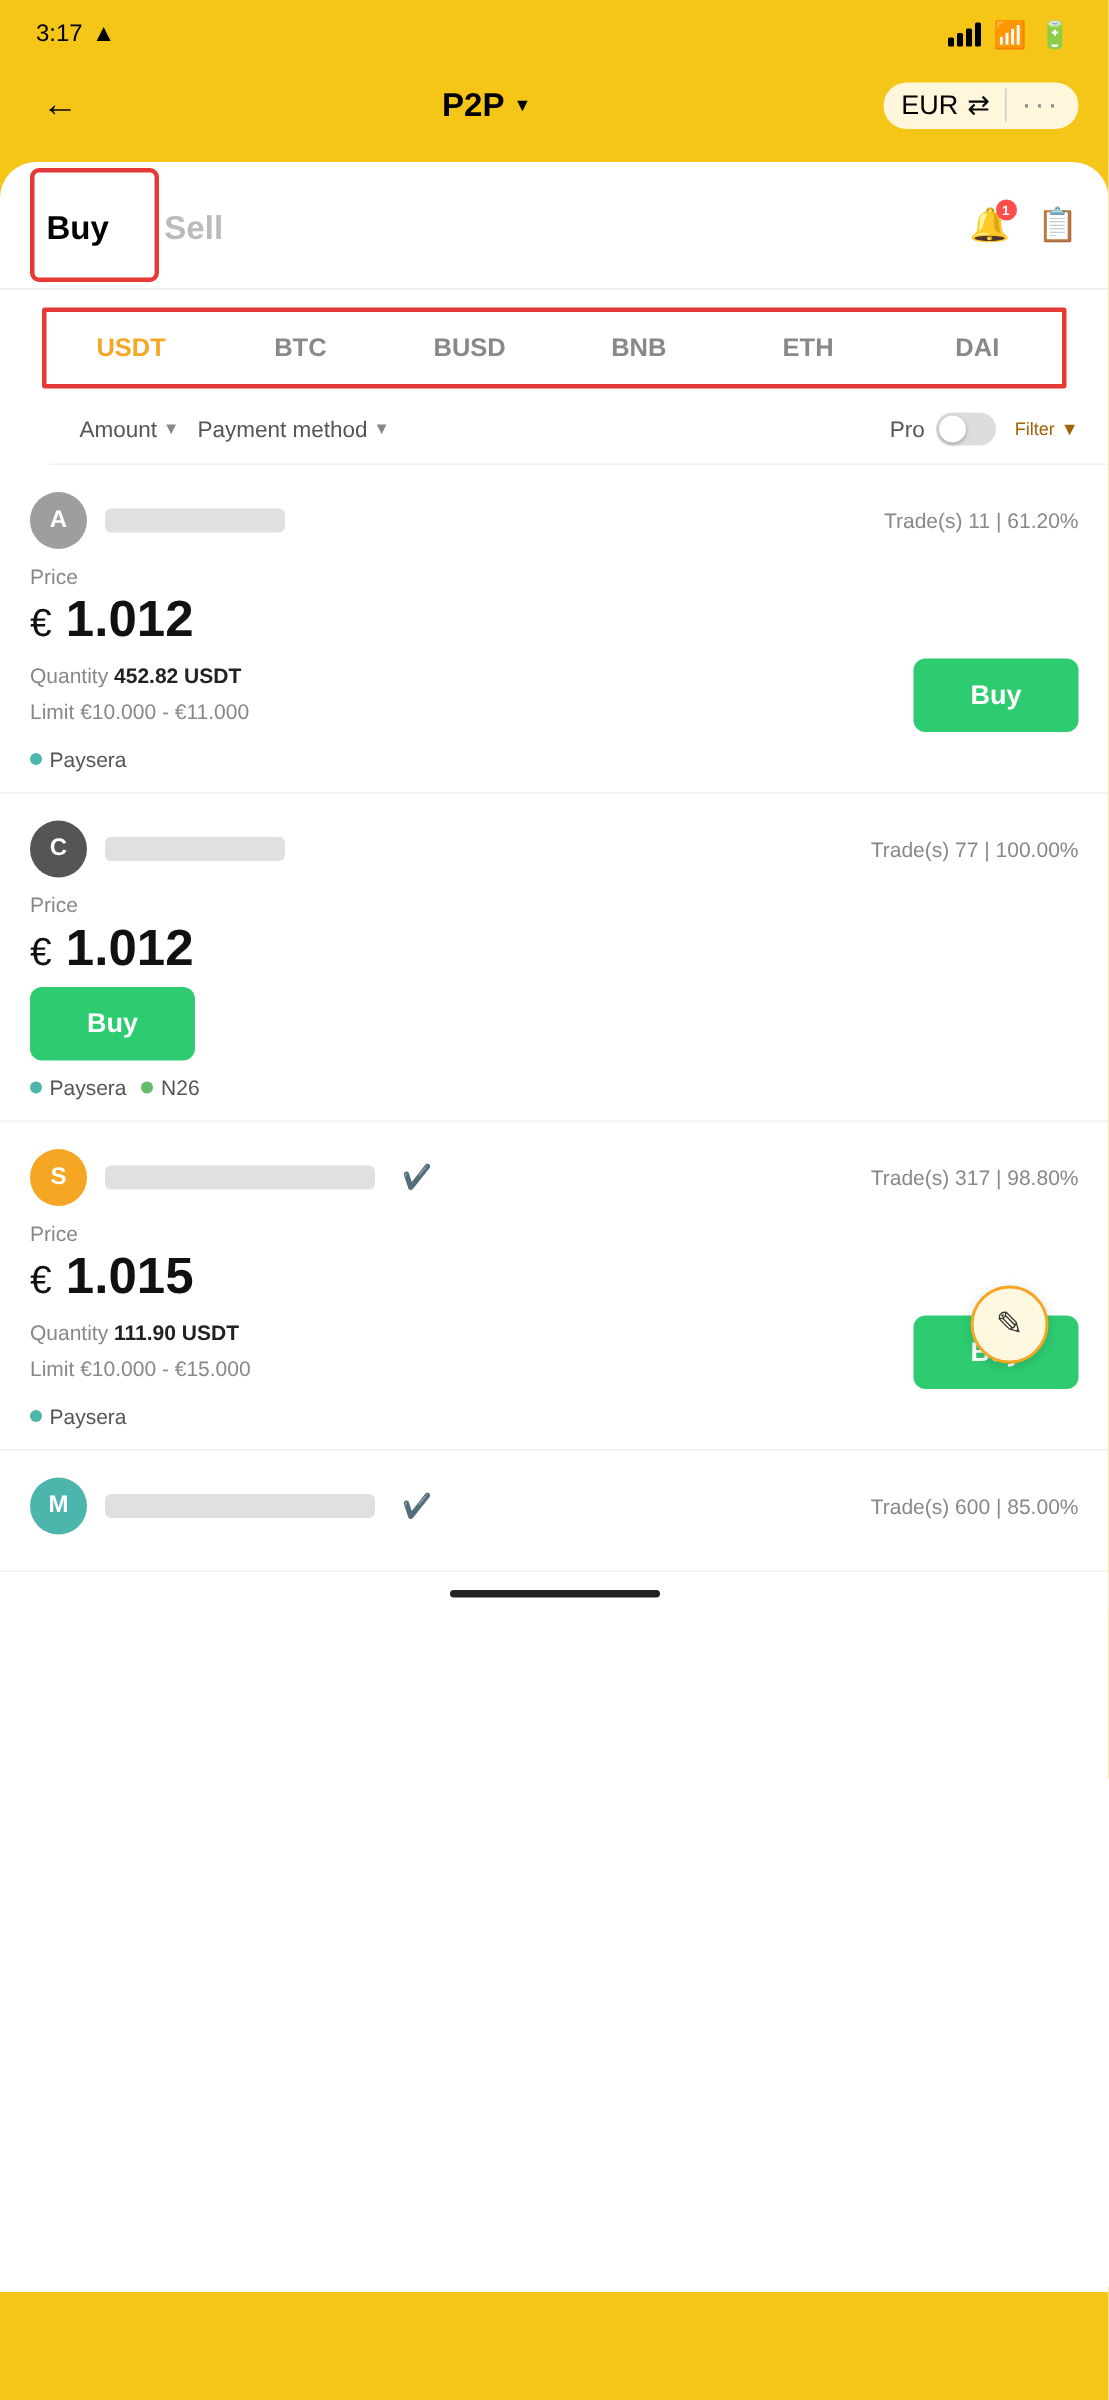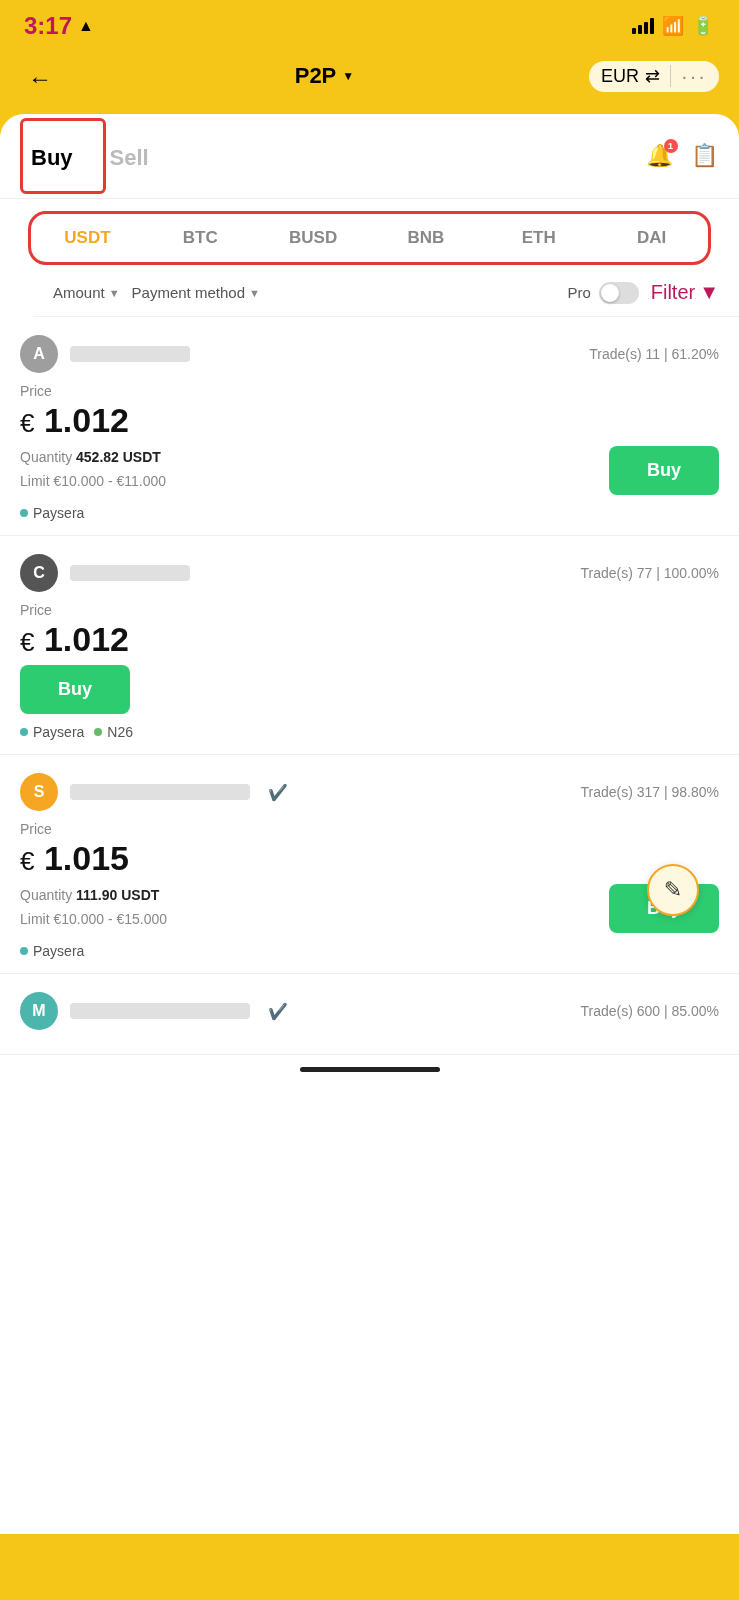--- a/index.html
+++ b/index.html
@@ -14,23 +14,23 @@
 
     
     .status-bar {
       display: flex;
       justify-content: space-between;
       align-items: center;
       padding: 12px 24px 8px 24px;
       background: #f5c518;
     }
     .status-time {
-      font-size: 24px;
-      font-weight: 700;
-      color: #be185d;
+      font-size: 16px;
+      font-weight: 400;
+      color: #000000;
     }
     .status-icons {
       display: flex;
       align-items: center;
       gap: 8px;
     }
 
     
     .top-nav {
       display: flex;
@@ -161,21 +161,21 @@
     }
     .icon-btn {
       font-size: 22px;
       color: #888;
       cursor: pointer;
     }
 
     
     .crypto-tabs-row {
       border: 3px solid #e53935;
-      border-radius: 18px;
+      border-radius: 2px;
       margin: 0 14px 0 14px;
       display: flex;
       align-items: center;
       overflow: hidden;
     }
     .crypto-tab {
       flex: 1;
       text-align: center;
       padding: 14px 0;
       font-size: 17px;
@@ -233,22 +233,22 @@
       border-radius: 50%;
       position: absolute;
       top: 2px;
       left: 2px;
       box-shadow: 0 1px 3px rgba(0,0,0,0.3);
     }
     .filter-icon-btn {
       display: flex;
       align-items: center;
       gap: 4px;
-      font-size: 20px;
-      color: #be185d;
+      font-size: 12px;
+      color: #a16207;
       cursor: pointer;
     }
 
     
     .listing-card {
       padding: 18px 20px 14px 20px;
       border-bottom: 1px solid #f0f0f0;
     }
     .card-header {
       display: flex;

